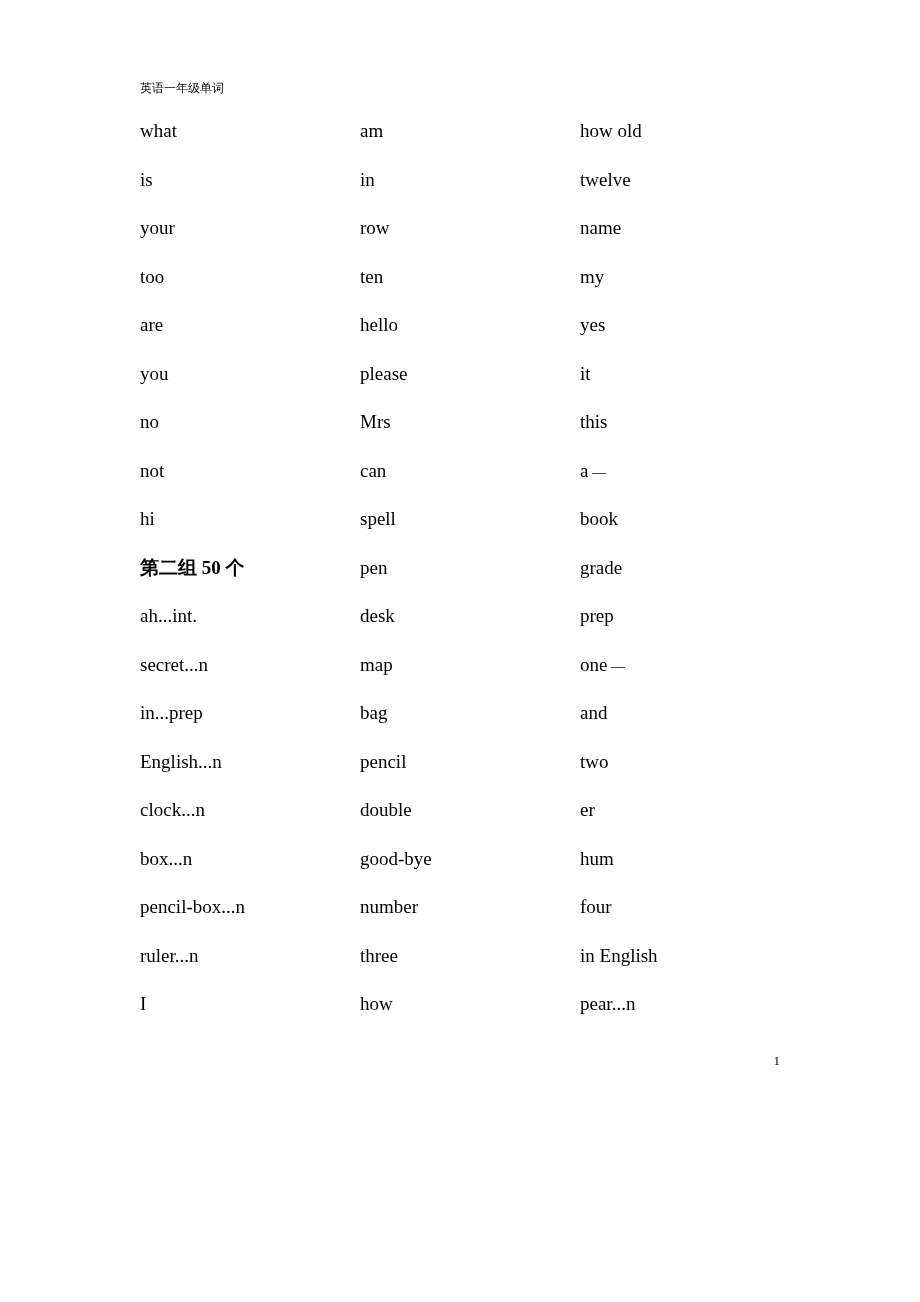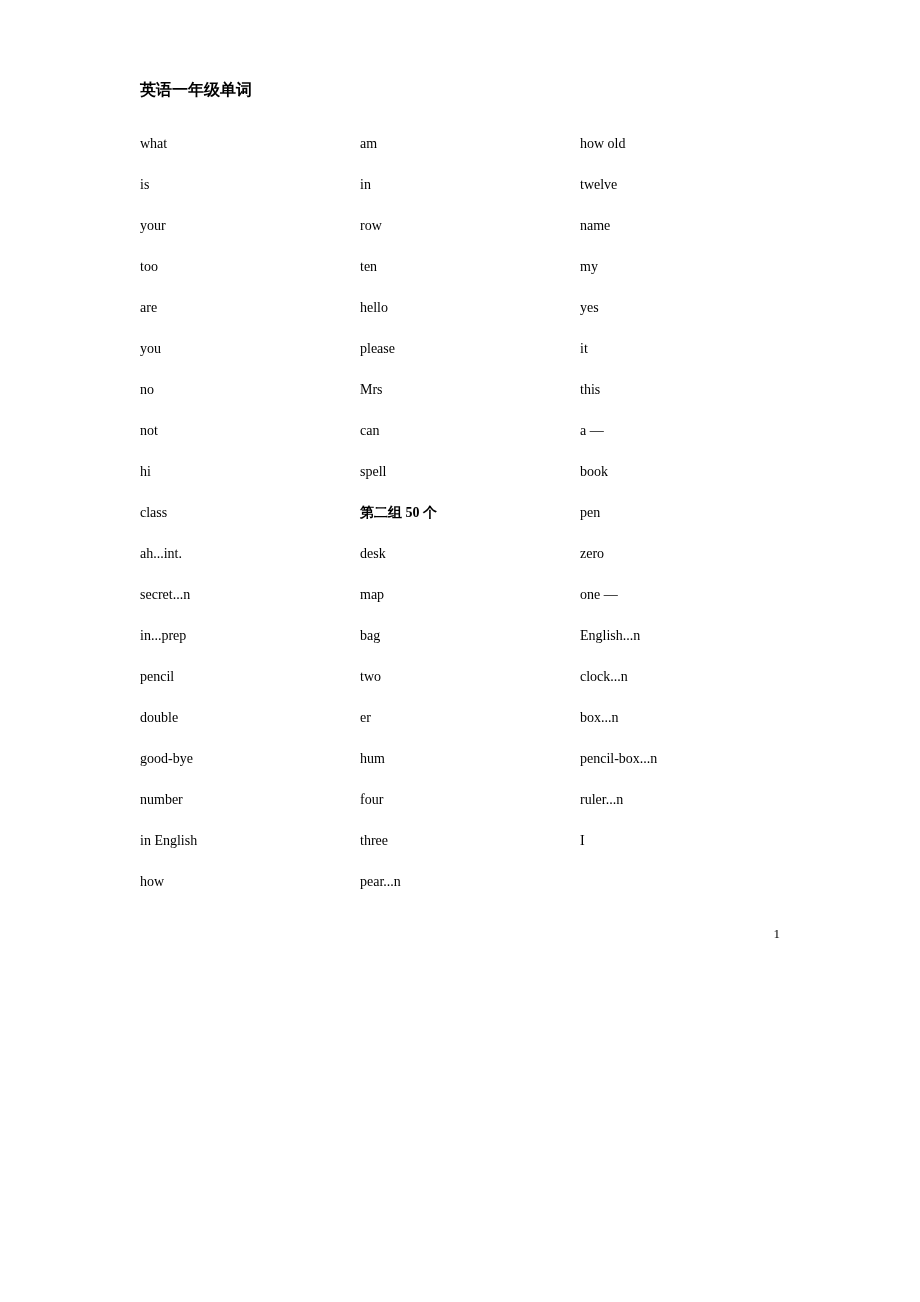--- a/index.html
+++ b/index.html
@@ -14,33 +14,33 @@
       color: #000;
       width: 920px;
       min-height: 1302px;
       position: relative;
     }
     .page {
       padding: 80px 140px 80px 140px;
       position: relative;
     }
     .title {
-      font-size: 16px;
-      font-weight: bold;
-      margin-bottom: 22px;
+      font-size: 12px;
+      font-weight: normal;
+      margin-bottom: 10px;
       font-family: "SimHei", "黑体", sans-serif;
     }
     .content {
       display: grid;
       grid-template-columns: 220px 220px 220px;
       row-gap: 0px;
     }
     .word-item {
       padding: 10px 0 10px 0;
-      font-size: 14px;
+      font-size: 19px;
       line-height: 1.5;
     }
     .word-item.col1 {
       
     }
     .word-item.col2 {
       
     }
     .word-item.col3 {
       
@@ -90,44 +90,45 @@
       <div class="word-item col1">it</div>
       <div class="word-item col2">no</div>
       <div class="word-item col3">Mrs</div>
       <div class="word-item col1">this</div>
       <div class="word-item col2">not</div>
       <div class="word-item col3">can</div>
       <div class="word-item col1"><span class="dash-after">a</span></div>
       <div class="word-item col2">hi</div>
       <div class="word-item col3">spell</div>
       <div class="word-item col1">book</div>
-      <div class="word-item col2">class</div>
       <div class="word-item col3"><span class="bold-label">第二组 50 个</span></div>
       <div class="word-item col1">pen</div>
+      <div class="word-item col2">grade</div>
       <div class="word-item col3">ah...int.</div>
       <div class="word-item col1">desk</div>
-      <div class="word-item col2">zero</div>
+      <div class="word-item col2">prep</div>
       <div class="word-item col3">secret...n</div>
       <div class="word-item col1">map</div>
       <div class="word-item col2"><span class="dash-after">one</span></div>
       <div class="word-item col3">in...prep</div>
       <div class="word-item col1">bag</div>
+      <div class="word-item col2">and</div>
       <div class="word-item col3">English...n</div>
       <div class="word-item col1">pencil</div>
       <div class="word-item col2">two</div>
       <div class="word-item col3">clock...n</div>
       <div class="word-item col1">double</div>
       <div class="word-item col2">er</div>
       <div class="word-item col3">box...n</div>
       <div class="word-item col1">good-bye</div>
       <div class="word-item col2">hum</div>
       <div class="word-item col3">pencil-box...n</div>
       <div class="word-item col1">number</div>
       <div class="word-item col2">four</div>
       <div class="word-item col3">ruler...n</div>
+      <div class="word-item col2">three</div>
       <div class="word-item col1">in English</div>
-      <div class="word-item col2">three</div>
       <div class="word-item col1">I</div>
       <div class="word-item col2">how</div>
       <div class="word-item col3">pear...n</div>
     </div>
   <div class="page-number">1</div>
 </div>
 
 </body></html>

